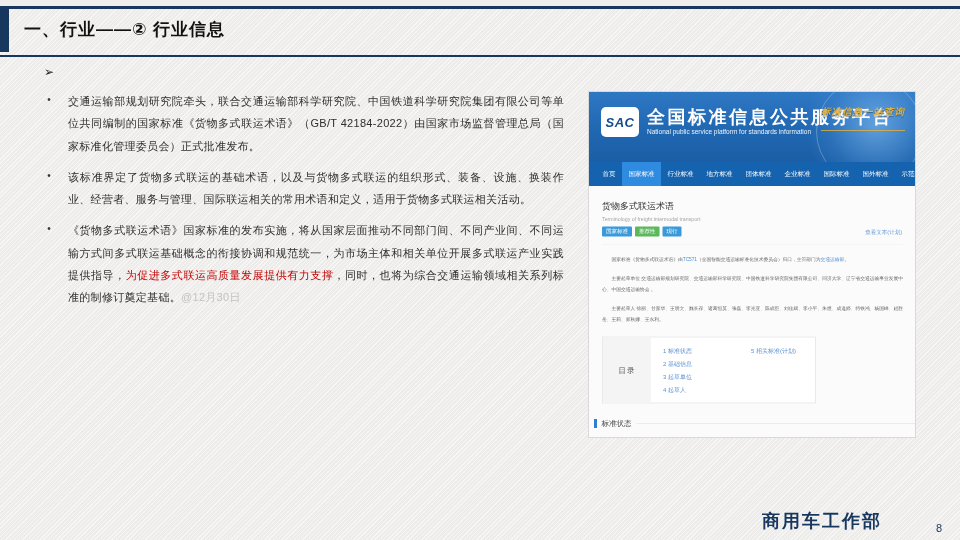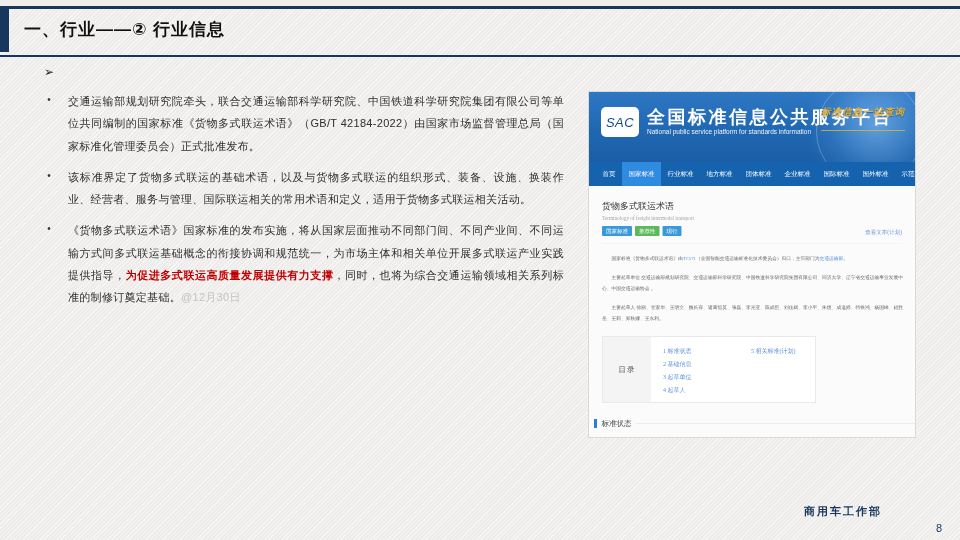--- a/index.html
+++ b/index.html
@@ -29,27 +29,27 @@
   .text-col { position:absolute; left:30px; top:57px; width:534px; }
   .heading-row { display:flex; align-items:flex-start; margin-bottom:11px; }
   .heading-arrow { width:38px; font-size:12px; color:#222; padding-top:2px; text-align:center; }
   .heading-text { font-size:14.5px; font-weight:bold; color:#111; letter-spacing:.5px; }
   .bullet { display:flex; margin-bottom:9px; }
   .bullet-marker { width:38px; text-align:center; font-size:10px; color:#333; padding-top:4px; }
   .bullet-text {
     flex:1; font-size:11px; line-height:22.3px; color:#2e2e2e;
     text-align:justify; text-justify:inter-ideograph; letter-spacing:.3px;
   }
-  .run-red { color:#c00000; font-weight:bold; }
+  .run-red { color:#c00000; font-weight:normal; }
   .run-gray { color:#c3c3c3; }
 
   
   .footer-dept {
-    position:absolute; right:78px; bottom:27px;
-    font-size:11px; font-weight:bold; color:#17375e; letter-spacing:2px;
+    position:absolute; right:78px; bottom:13px;
+    font-size:18px; font-weight:bold; color:#17375e; letter-spacing:2px;
   }
   .footer-page {
     position:absolute; right:18px; bottom:12px;
     font-size:11px; color:#17375e;
   }
 
   
   .web-panel {
     position:absolute; left:588px; top:85px; width:328px; height:347px;
     background:#fff; border:1px solid #d9d9d9; overflow:hidden;
@@ -64,21 +64,21 @@
   }
   .wp-globe::after {
     content:""; position:absolute; inset:14px; border-radius:50%;
     border:1px solid rgba(255,255,255,.25);
   }
   .wp-logo {
     position:absolute; left:12px; top:15px; width:38px; height:30px;
     background:#fff; border-radius:5px;
     display:flex; align-items:center; justify-content:center;
   }
-  .wp-logo-text { font-size:13px; font-weight:normal; font-style:italic; color:#134a8e; letter-spacing:.5px; }
+  .wp-logo-text { font-size:13px; font-weight:bold; font-style:italic; color:#134a8e; letter-spacing:.5px; }
   .wp-site-title {
     position:absolute; left:58px; top:13px;
     font-size:18px; font-weight:bold; color:#fff; letter-spacing:2.5px; white-space:nowrap;
   }
   .wp-site-sub {
     position:absolute; left:58px; top:36px;
     font-size:13px; color:rgba(255,255,255,.92); white-space:nowrap;
     transform:scale(.5); transform-origin:0 0;
   }
   .wp-slogan {
@@ -92,21 +92,21 @@
   .wp-nav-inner {
     width:200%; height:48px; transform:scale(.5); transform-origin:0 0;
     display:flex; align-items:stretch; padding:0 14px;
   }
   .wp-nav-item {
     display:flex; align-items:center; padding:0 13px;
     font-size:13px; color:#fff; white-space:nowrap;
   }
   .wp-nav-item.active { background:#2f8be0; }
 
-  .wp-content { position:relative; height:253px; background:#fbfbfc; overflow:hidden;font-family:Liberation Serif, serif; }
+  .wp-content { position:relative; height:253px; background:#fbfbfc; overflow:hidden; }
   .wp-content-inner {
     position:relative; width:200%; height:506px;
     transform:scale(.5); transform-origin:0 0;
     padding:28px 24px 0 26px;
   }
   .wp-page-title { font-size:18px; color:#333; }
   .wp-page-title-en { margin-top:7px; font-size:10.5px; color:#a6a6a6; }
   .wp-badges { margin-top:10px; display:flex; gap:6px; }
   .wp-badge {
     font-size:11px; color:#fff; padding:2px 8px 3px; border-radius:2px; white-space:nowrap;

